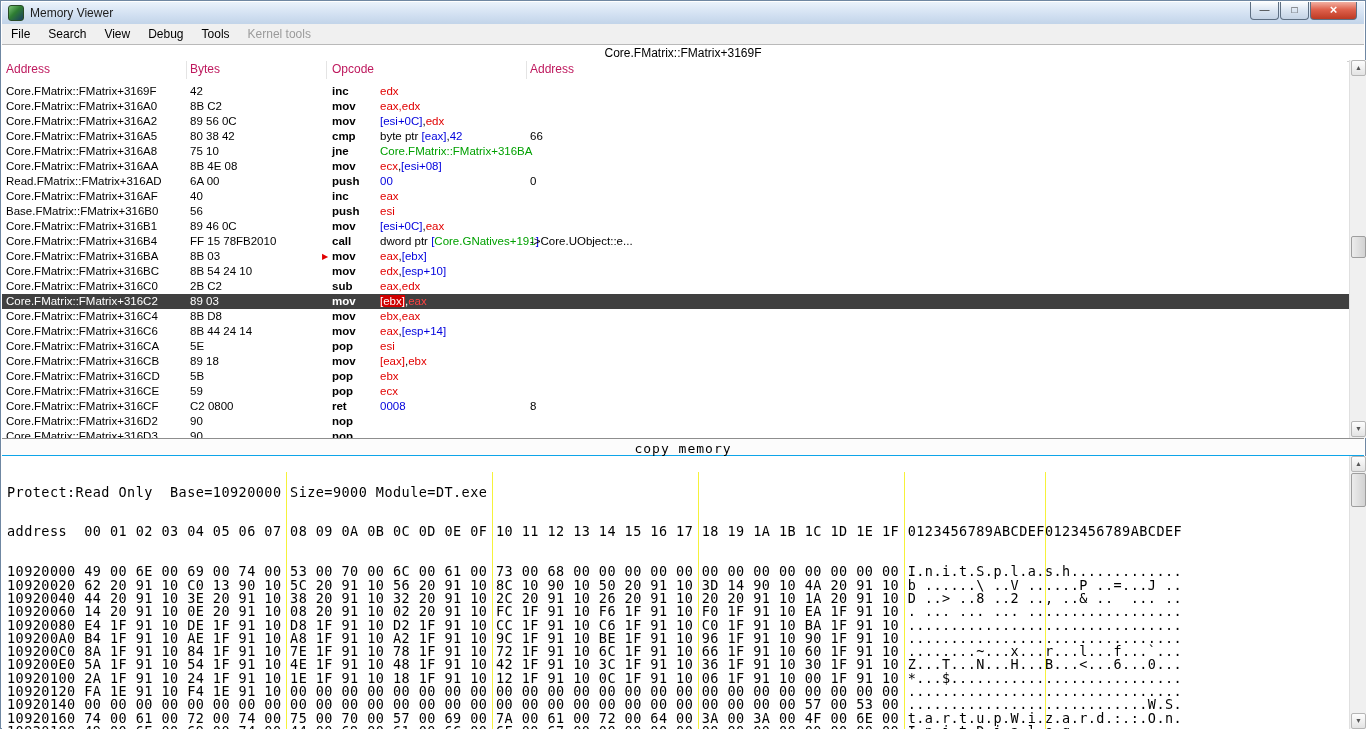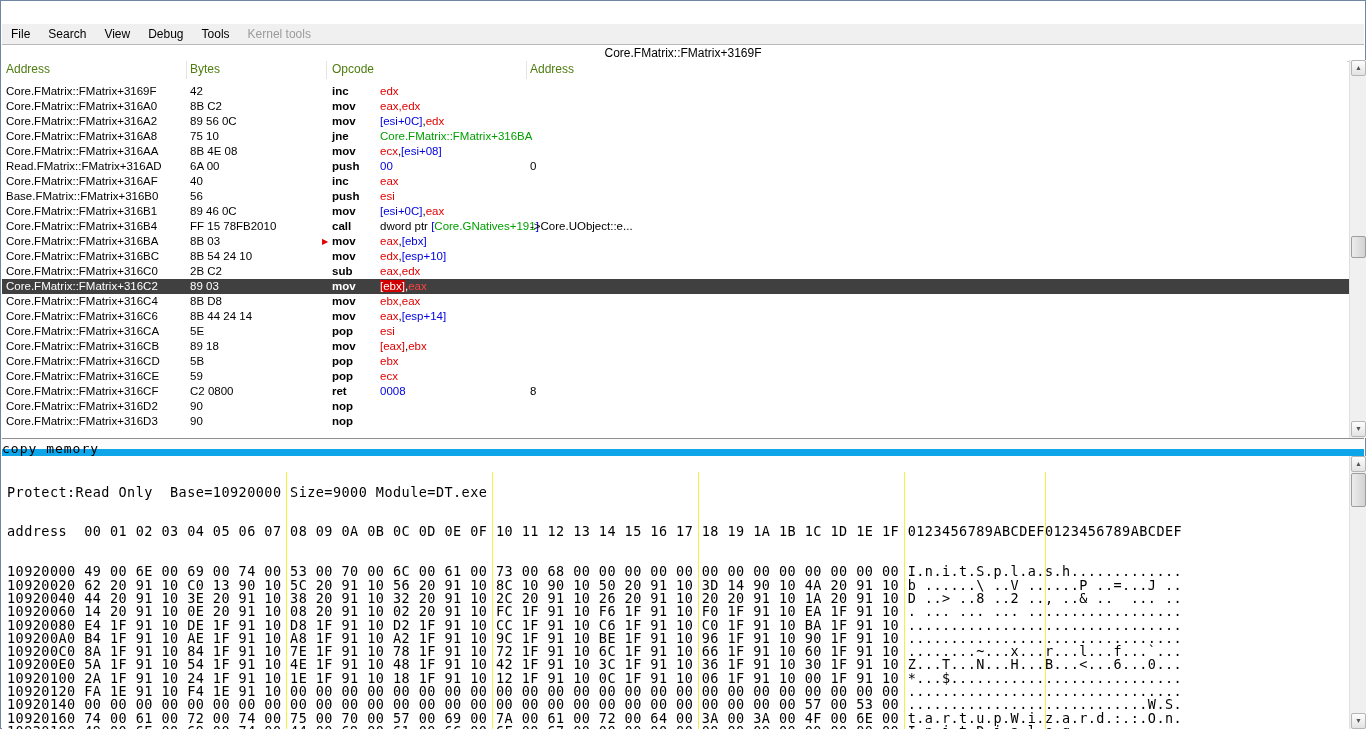--- a/index.html
+++ b/index.html
@@ -26,21 +26,21 @@
   .menuitem{padding:0 9px;font-size:12px;line-height:20px;color:#000;}
   .menuitem.disabled{color:#9b9b9b;}
 
   
   #addressbar{position:absolute;left:1px;top:43px;right:1px;height:16px;background:#fff;
     border-top:1px solid #b9b9b9;border-bottom:1px solid #cfcfcf;text-align:center;
     font-size:12px;line-height:16px;color:#000;}
 
   
   #disasmheader{position:absolute;left:1px;top:60px;right:18px;height:18px;background:#fff;}
-  #disasmheader span{position:absolute;top:1px;font-size:12px;color:#4d7c0f;}
+  #disasmheader span{position:absolute;top:1px;font-size:12px;color:#be185d;}
   .hsep{position:absolute;top:0;height:18px;width:1px;background:#e4e4e4;}
 
   
   #disasmbody{position:absolute;left:1px;top:78px;width:1347px;height:359px;background:#fff;
     overflow:hidden;padding-top:5px;box-sizing:content-box;}
   .drow{position:relative;height:15px;font-size:11.5px;color:#000;white-space:pre;}
   .drow span{position:absolute;top:0;line-height:15px;}
   .c-addr{left:4px;}
   .c-bytes{left:188px;}
   .c-op{left:330px;font-weight:bold;}
@@ -51,21 +51,21 @@
   .tk-imm{color:#0000dd;} .tk-sym{color:#00a000;}
   .drow.sel{background:#404040;}
   .drow.sel .c-addr,.drow.sel .c-bytes,.drow.sel .c-op,.drow.sel .c-comment{color:#fff;}
   .drow.sel .tk-plain{color:#fff;}
   .drow.sel .tk-reg{color:#ff4343;}
   .drow.sel .tk-memhl{background:#d00000;color:#fff;}
   .c-operands span{position:static;}
 
   
   #splitter{position:absolute;left:1px;top:437px;right:1px;height:18px;background:#fcfcfc;
-    border-top:1px solid #8e8e8e;border-bottom:7px solid #0ea5e9;box-sizing:border-box;text-align:left;}
+    border-top:1px solid #8e8e8e;border-bottom:1px solid #0ea5e9;box-sizing:border-box;text-align:center;}
   #splitter span{font-family:"DejaVu Sans Mono",monospace;font-size:13px;letter-spacing:1px;
     line-height:16px;color:#000;}
 
   
   #hexview{position:absolute;left:1px;top:455px;width:1347px;height:274px;background:#fff;
     overflow:hidden;font-family:"DejaVu Sans Mono",monospace;font-size:13.5px;
     letter-spacing:0.45px;line-height:13.3px;color:#000;padding:3px 0 0 5px;
     box-sizing:content-box;white-space:pre;}
   .hexline{position:relative;z-index:1;white-space:pre;height:13.3px;}
   .ysep{position:absolute;top:16px;bottom:0;width:1px;background:#f6f23a;z-index:0;}
@@ -76,20 +76,29 @@
     border:1px solid #b5b5b5;border-radius:2px;color:#555;font-size:7px;line-height:14px;
     text-align:center;box-sizing:border-box;}
   .sthumb{position:absolute;left:1px;width:15px;background:linear-gradient(90deg,#ececec,#d2d2d2);
     border:1px solid #9e9e9e;border-radius:2px;box-sizing:border-box;}
 </style>
 </head>
 <body>
 
 <div id="frame">
 
+  <div id="titlebar">
+    <div id="appicon"></div>
+    <div id="apptitle">Memory Viewer</div>
+    <div id="wincontrols">
+      <div class="winbtn">—</div>
+      <div class="winbtn">□</div>
+      <div class="winbtn close">×</div>
+    </div>
+  </div>
 
   <div id="menubar">
       <span class="menuitem">File</span>
       <span class="menuitem">Search</span>
       <span class="menuitem">View</span>
       <span class="menuitem">Debug</span>
       <span class="menuitem">Tools</span>
       <span class="menuitem disabled">Kernel tools</span>
     </div>
 
@@ -102,20 +111,21 @@
     <span style="left:528px">Address</span>
     <div class="hsep" style="left:184px"></div>
     <div class="hsep" style="left:324px"></div>
     <div class="hsep" style="left:524px"></div>
   </div>
 
   <div id="disasmbody">
       <div class="drow"><span class="c-addr">Core.FMatrix::FMatrix+3169F</span><span class="c-bytes">42</span><span class="c-op">inc</span><span class="c-operands"><span class="tk-reg">edx</span></span></div>
       <div class="drow"><span class="c-addr">Core.FMatrix::FMatrix+316A0</span><span class="c-bytes">8B C2</span><span class="c-op">mov</span><span class="c-operands"><span class="tk-reg">eax,edx</span></span></div>
       <div class="drow"><span class="c-addr">Core.FMatrix::FMatrix+316A2</span><span class="c-bytes">89 56 0C</span><span class="c-op">mov</span><span class="c-operands"><span class="tk-mem">[esi+0C]</span><span class="tk-plain">,</span><span class="tk-reg">edx</span></span></div>
+      <div class="drow"><span class="c-addr">Core.FMatrix::FMatrix+316A5</span><span class="c-bytes">80 38 42</span><span class="c-op">cmp</span><span class="c-operands"><span class="tk-plain">byte ptr </span><span class="tk-mem">[eax]</span><span class="tk-plain">,</span><span class="tk-imm">42</span></span><span class="c-comment">66</span></div>
       <div class="drow"><span class="c-addr">Core.FMatrix::FMatrix+316A8</span><span class="c-bytes">75 10</span><span class="c-op">jne</span><span class="c-operands"><span class="tk-sym">Core.FMatrix::FMatrix+316BA</span></span></div>
       <div class="drow"><span class="c-addr">Core.FMatrix::FMatrix+316AA</span><span class="c-bytes">8B 4E 08</span><span class="c-op">mov</span><span class="c-operands"><span class="tk-reg">ecx</span><span class="tk-plain">,</span><span class="tk-mem">[esi+08]</span></span></div>
       <div class="drow"><span class="c-addr">Read.FMatrix::FMatrix+316AD</span><span class="c-bytes">6A 00</span><span class="c-op">push</span><span class="c-operands"><span class="tk-imm">00</span></span><span class="c-comment">0</span></div>
       <div class="drow"><span class="c-addr">Core.FMatrix::FMatrix+316AF</span><span class="c-bytes">40</span><span class="c-op">inc</span><span class="c-operands"><span class="tk-reg">eax</span></span></div>
       <div class="drow"><span class="c-addr">Base.FMatrix::FMatrix+316B0</span><span class="c-bytes">56</span><span class="c-op">push</span><span class="c-operands"><span class="tk-reg">esi</span></span></div>
       <div class="drow"><span class="c-addr">Core.FMatrix::FMatrix+316B1</span><span class="c-bytes">89 46 0C</span><span class="c-op">mov</span><span class="c-operands"><span class="tk-mem">[esi+0C]</span><span class="tk-plain">,</span><span class="tk-reg">eax</span></span></div>
       <div class="drow"><span class="c-addr">Core.FMatrix::FMatrix+316B4</span><span class="c-bytes">FF 15 78FB2010</span><span class="c-op">call</span><span class="c-operands"><span class="tk-plain">dword ptr </span><span class="tk-mem">[</span><span class="tk-sym">Core.GNatives+191</span><span class="tk-mem">]</span></span><span class="c-comment">-&gt;Core.UObject::e...</span></div>
       <div class="drow"><span class="marker">▶</span><span class="c-addr">Core.FMatrix::FMatrix+316BA</span><span class="c-bytes">8B 03</span><span class="c-op">mov</span><span class="c-operands"><span class="tk-reg">eax</span><span class="tk-plain">,</span><span class="tk-mem">[ebx]</span></span></div>
       <div class="drow"><span class="c-addr">Core.FMatrix::FMatrix+316BC</span><span class="c-bytes">8B 54 24 10</span><span class="c-op">mov</span><span class="c-operands"><span class="tk-reg">edx</span><span class="tk-plain">,</span><span class="tk-mem">[esp+10]</span></span></div>
       <div class="drow"><span class="c-addr">Core.FMatrix::FMatrix+316C0</span><span class="c-bytes">2B C2</span><span class="c-op">sub</span><span class="c-operands"><span class="tk-reg">eax,edx</span></span></div>

